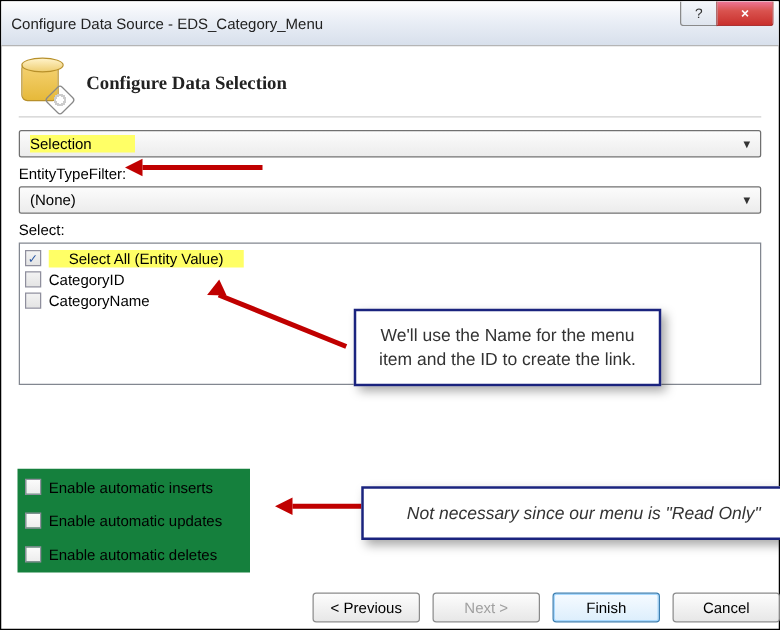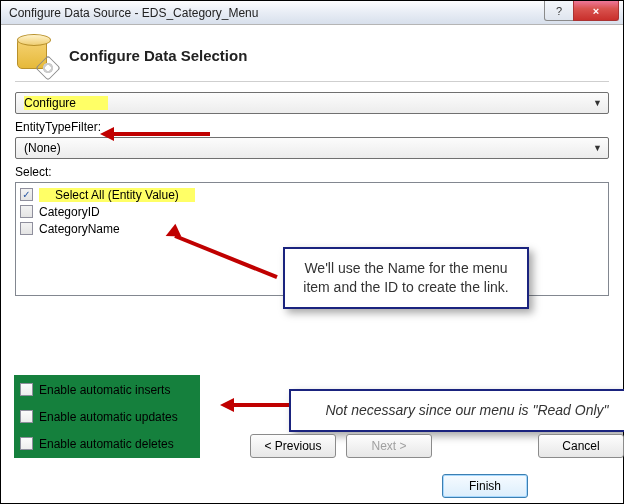--- a/index.html
+++ b/index.html
@@ -7,21 +7,21 @@
     margin: 0;
     font-family: "Segoe UI", Tahoma, sans-serif;
     font-size: 12px;
     background: #fff;
     width: 624px;
     height: 504px;
     overflow: hidden;
     border: 1px solid #000;
   }
   .titlebar {
-    height: 24px;
+    height: 36px;
     background: linear-gradient(to bottom, #fdfdfe, #e8edf5 50%, #d8e0ec);
     border-bottom: 1px solid #b5b5b5;
     display: flex;
     align-items: center;
     padding: 0 12px 0 8px;
     position: relative;
   }
   .titlebar-title { color: #222; }
   .titlebar-buttons { position: absolute; right: 4px; top: 0; display: flex; }
   .tbtn {
@@ -58,21 +58,21 @@
     background: linear-gradient(#fff2c8, #efcf74);
     border: 1px solid #b8902a; border-radius: 50%;
   }
   .sparkle {
     position: absolute; right: -2px; bottom: -2px;
     width: 18px; height: 18px;
     transform: rotate(45deg);
     background: radial-gradient(circle, #fff 0 25%, #ccc 26% 45%, transparent 46%);
     border: 1px solid #888; border-radius: 3px;
   }
-  .page-title { font-size: 15px; font-weight: bold; color: #222; }
+  .page-title { font-size: 15px; font-weight: bold; color: #222; font-family: Liberation Serif, serif; }
   hr.sep { border: none; border-top: 1px solid #cfcfcf; margin: 6px 0 10px 0; }
 
   .field-label { margin: 6px 0 3px 0; }
   .dropdown {
     width: 594px; height: 22px;
     border: 1px solid #707070;
     background: linear-gradient(#fcfcfc, #ececec);
     display: flex; align-items: center; justify-content: space-between;
     padding: 0 6px 0 8px;
     border-radius: 2px;
@@ -139,21 +139,20 @@
     background: linear-gradient(#fdfdfd,#e7e7e7);
     border-radius: 3px;
     display: flex; align-items: center; justify-content: center;
     font-size: 12px;
   }
   .btn.disabled { color: #a0a0a0; }
   .btn.default {
     border: 1px solid #3c7fb1;
     box-shadow: 0 0 0 1px #a6d8ff inset;
     background: linear-gradient(#f6fbff,#dceefc);
-    margin-top: 40px;
   }
 </style>
 </head>
 <body>
 
 <div class="titlebar">
   <span class="titlebar-title">Configure Data Source - EDS_Category_Menu</span>
   <div class="titlebar-buttons">
     <div class="tbtn help">?</div>
     <div class="tbtn close">×</div>
@@ -164,21 +163,21 @@
   <div class="header-row">
     <div class="db-icon">
       <div class="cylinder"></div>
       <div class="sparkle"></div>
     </div>
     <div class="page-title">Configure Data Selection</div>
   </div>
   <hr class="sep">
 
   <div class="dropdown">
-    <span class="hl-yellow">Configure</span>
+    <span class="hl-yellow">Selection</span>
     <span class="arrow">▼</span>
   </div>
 
   <div class="field-label">EntityTypeFilter:</div>
   <div class="dropdown">
     <span>(None)</span>
     <span class="arrow">▼</span>
   </div>
 
   <div class="field-label">Select:</div>

